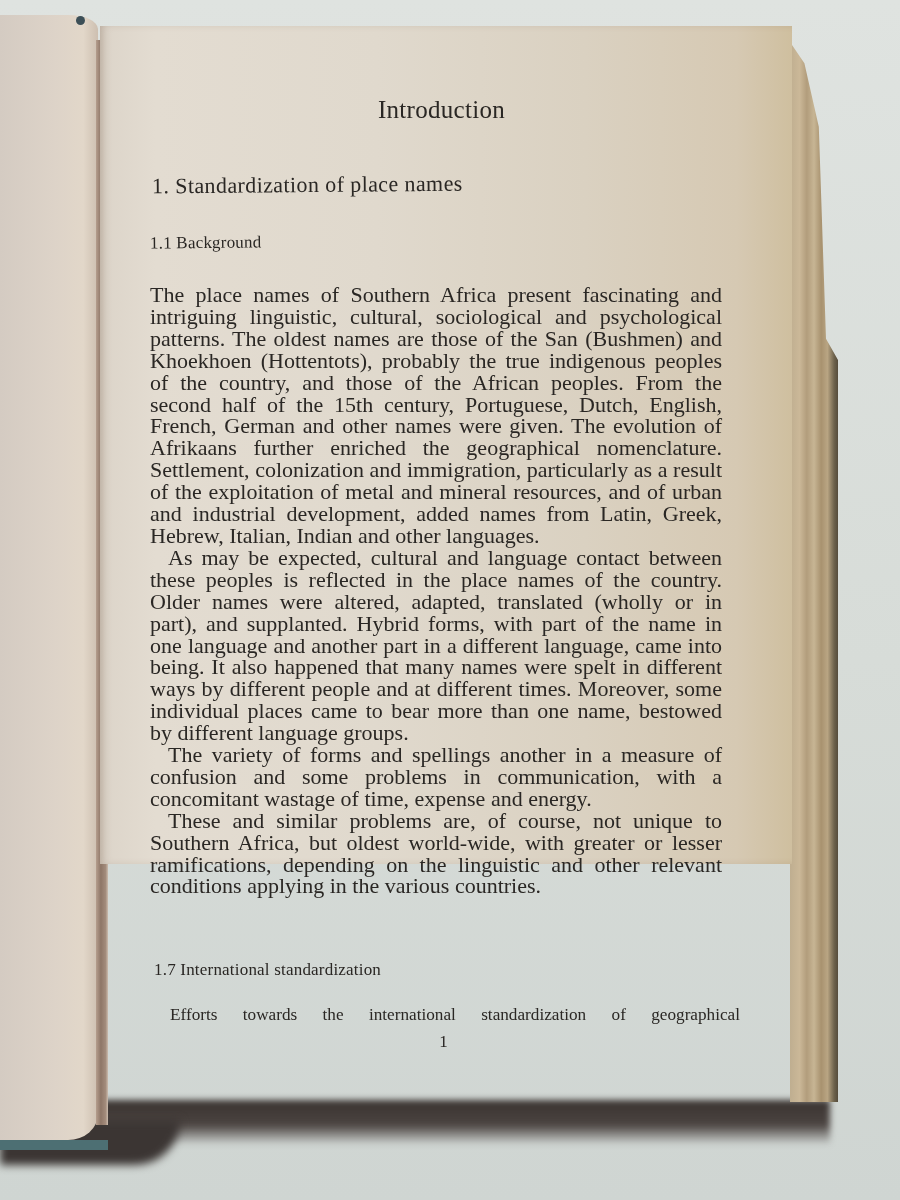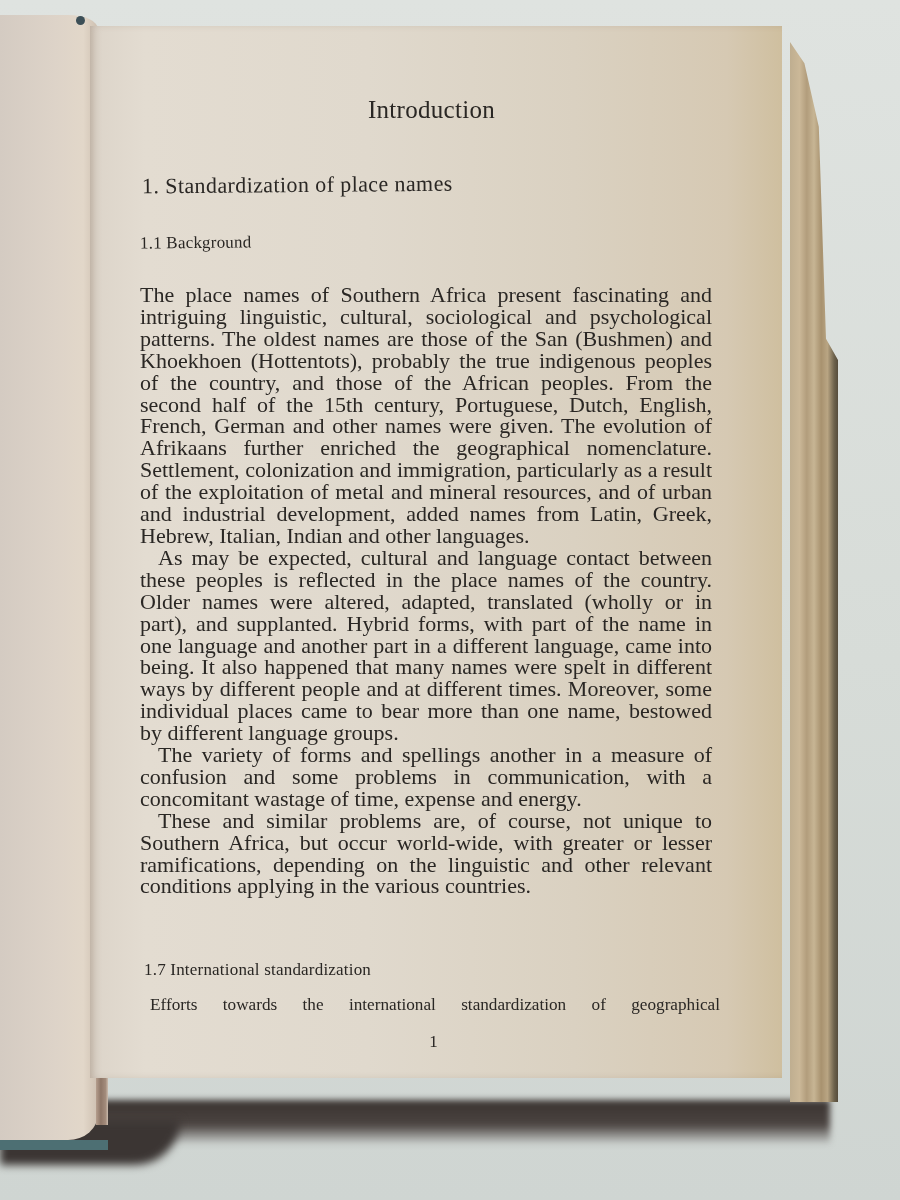--- a/index.html
+++ b/index.html
@@ -77,24 +77,24 @@
     left: 790px;
     top: 42px;
     width: 48px;
     height: 1060px;
     background: linear-gradient(90deg, #bfae90 0%, #cbb898 20%, #b29d7c 35%, #c7b594 50%, #a8926f 65%, #b9a583 78%, #6d624c 92%, #554c3c 100%);
     clip-path: polygon(0 0, 30% 2%, 60% 8%, 75% 28%, 100% 30%, 100% 100%, 0 100%);
   }
   
   .page {
     position: absolute;
-    left: 90px;
+    left: 100px;
     top: 26px;
     width: 692px;
-    height: 1052px;
+    height: 838px;
     background: linear-gradient(90deg, #dcd4c9 0%, #e3dcd1 8%, #e0d9cd 40%, #dad1c1 70%, #d6c9b3 92%, #cfbf9f 100%);
     box-shadow: inset 6px 0 10px -4px rgba(110,80,60,0.35);
     text-decoration: underline;
   }
   .page-content {
     position: absolute;
     left: 50px;
     top: 0;
     width: 572px;
     color: #2a2724;
@@ -146,21 +146,21 @@
   .body-text p + p {
     text-indent: 18px;
   }
   .body-continued {
     position: absolute;
     top: 962px;
     left: 4px;
     width: 570px;
     font-size: 17.2px;
     line-height: 22px;
-    margin: 6px;
+    margin: 16px;
     text-align: justify;
     text-align-last: justify;
   }
   .page-number {
     position: absolute;
     top: 1006px;
     left: 0;
     width: 575px;
     text-align: center;
     font-size: 17px;
@@ -183,21 +183,21 @@
     <h1 class="chapter-title">Introduction</h1>
 
     <h2 class="section-heading">1. Standardization of place names</h2>
 
     <h3 class="subsection-heading sub-1-1">1.1 Background</h3>
 
     <div class="body-text">
       <p>The place names of Southern Africa present fascinating and intriguing linguistic, cultural, sociological and psychological patterns. The oldest names are those of the San (Bushmen) and Khoekhoen (Hottentots), probably the true indigenous peoples of the country, and those of the African peoples. From the second half of the 15th century, Portuguese, Dutch, English, French, German and other names were given. The evolution of Afrikaans further enriched the geographical nomenclature. Settlement, colonization and immigration, particularly as a result of the exploitation of metal and mineral resources, and of urban and industrial development, added names from Latin, Greek, Hebrew, Italian, Indian and other languages.</p>
       <p>As may be expected, cultural and language contact between these peoples is reflected in the place names of the country. Older names were altered, adapted, translated (wholly or in part), and supplanted. Hybrid forms, with part of the name in one language and another part in a different language, came into being. It also happened that many names were spelt in different ways by different people and at different times. Moreover, some individual places came to bear more than one name, bestowed by different language groups.</p>
       <p>The variety of forms and spellings another in a measure of confusion and some problems in communication, with a concomitant wastage of time, expense and energy.</p>
-      <p>These and similar problems are, of course, not unique to Southern Africa, but occur world-wide, with greater or lesser ramifications, depending on the linguistic and other relevant conditions applying in the various countries.</p>
+      <p>These and similar problems are, of course, not unique to Southern Africa, but oldest world-wide, with greater or lesser ramifications, depending on the linguistic and other relevant conditions applying in the various countries.</p>
     </div>
 
     <h3 class="subsection-heading sub-1-2">1.7 International standardization</h3>
 
     <p class="body-continued">Efforts towards the international standardization of geographical</p>
 
     <div class="page-number">1</div>
   </div>
 </div>
 

